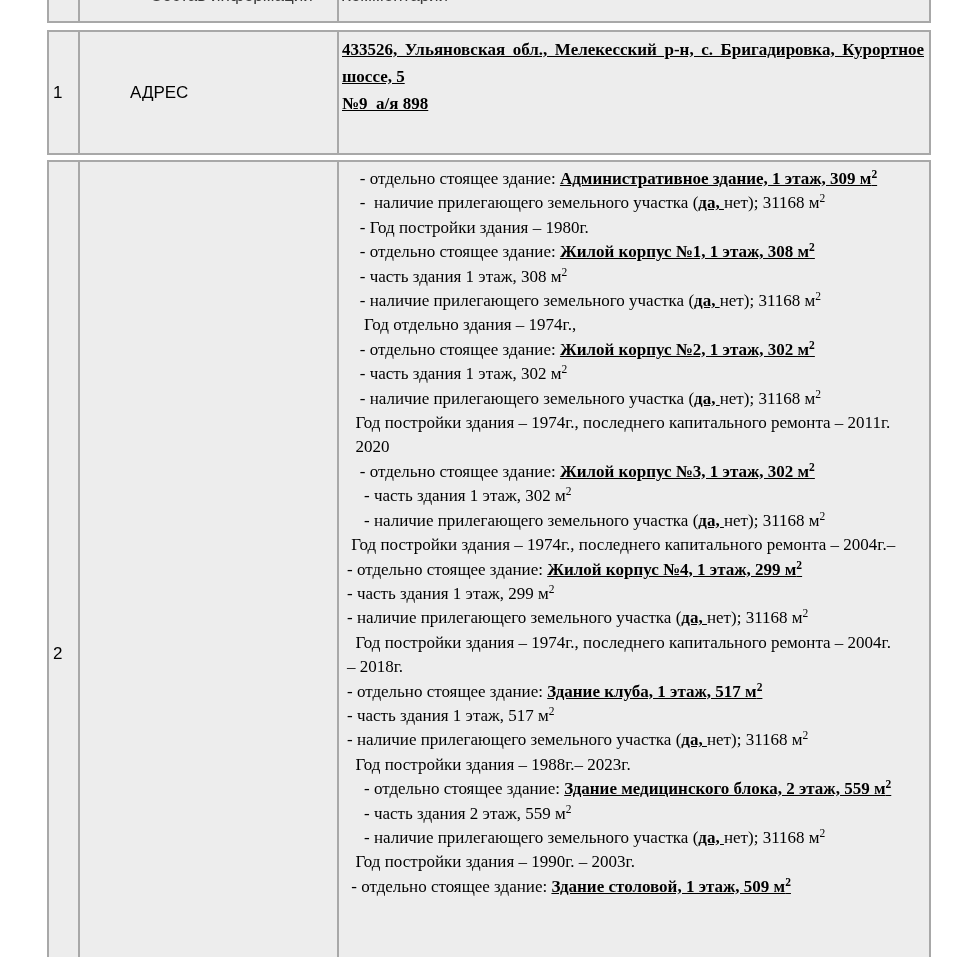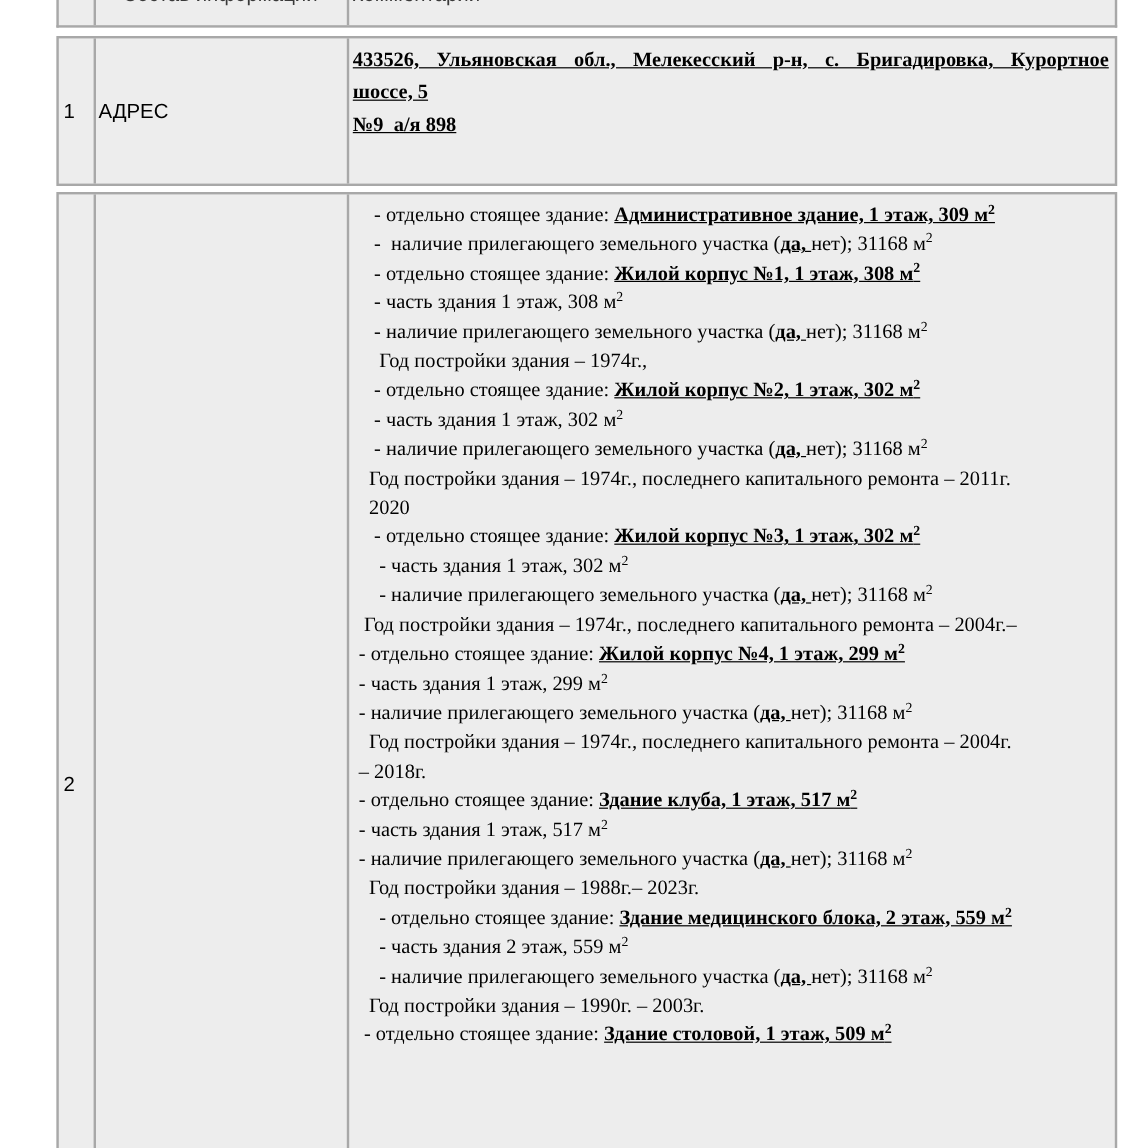--- a/index.html
+++ b/index.html
@@ -6,21 +6,21 @@
   .page { position:relative; width:957px; height:957px; overflow:hidden; background:#ffffff; }
   .tbl { margin-left:47px; width:884px; }
   .row { display:flex; background:#ededed; border:2px solid #a8a8a8; box-sizing:border-box; }
   .row0 { border-top:0; height:23px; }
   .row1 { margin-top:7px; height:125px; }
   .row2 { margin-top:5px; height:840px; }
   .cell { box-sizing:border-box; }
   .c0 { width:31px; border-right:2px solid #a8a8a8; display:flex; align-items:center; padding-left:4px;
         font-family:"Liberation Sans",sans-serif; font-size:17px; color:#000; }
   .c1 { width:211px; border-right:2px solid #a8a8a8; display:flex; align-items:center; padding-left:2px;
-        font-family:"Liberation Sans",sans-serif; font-size:17px; color:#000; }
+        font-family:"Liberation Sans",sans-serif; font-size:17px; color:#000;margin-left:48px; }
   .c2 { flex:1; overflow:hidden; }
   .row0 .c0, .row0 .c1, .row0 .c2 { overflow:hidden; display:block; }
   .clip { margin-top:-14px; font-size:17px; line-height:20px; color:#3a3a3a;
           font-family:"Liberation Sans",sans-serif; white-space:pre; }
   .clip-label { padding-left:20px; }
   .clip-content { padding-left:2px; }
   .row2 .c0 { align-items:flex-start; padding-top:482px; }
   .addr { font-family:"Liberation Serif",serif; font-size:17px; line-height:27px;
           padding:4px 5px 0 3px; color:#000; }
   .bld  { font-family:"Liberation Serif",serif; font-size:17px; line-height:24.4px;
@@ -65,24 +65,25 @@
     <div class="row row2">
       <div class="cell c0">
         <span class="num">2</span>
       </div>
       <div class="cell c1">
         <span class="label"></span>
       </div>
       <div class="cell c2 bld">
           <div class="line"><span class="s-p">   - отдельно стоящее здание: </span><span class="s-b">Административное здание, 1 этаж, 309 м<span class="sup">2</span></span></div>
           <div class="line"><span class="s-p">   -  наличие прилегающего земельного участка (</span><span class="s-b">да, </span><span class="s-p">нет); 31168 м<span class="sup">2</span></span></div>
+          <div class="line"><span class="s-p">   - Год постройки здания – 1980г.</span></div>
           <div class="line"><span class="s-p">   - отдельно стоящее здание: </span><span class="s-b">Жилой корпус №1, 1 этаж, 308 м<span class="sup">2</span></span></div>
           <div class="line"><span class="s-p">   - часть здания 1 этаж, 308 м<span class="sup">2</span></span></div>
           <div class="line"><span class="s-p">   - наличие прилегающего земельного участка (</span><span class="s-b">да, </span><span class="s-p">нет); 31168 м<span class="sup">2</span></span></div>
-          <div class="line"><span class="s-p">    Год постройки здания – 1974г.,</span></div>
+          <div class="line"><span class="s-p">    Год отдельно здания – 1974г.,</span></div>
           <div class="line"><span class="s-p">   - отдельно стоящее здание: </span><span class="s-b">Жилой корпус №2, 1 этаж, 302 м<span class="sup">2</span></span></div>
           <div class="line"><span class="s-p">   - часть здания 1 этаж, 302 м<span class="sup">2</span></span></div>
           <div class="line"><span class="s-p">   - наличие прилегающего земельного участка (</span><span class="s-b">да, </span><span class="s-p">нет); 31168 м<span class="sup">2</span></span></div>
           <div class="line"><span class="s-p">  Год постройки здания – 1974г., последнего капитального ремонта – 2011г.</span></div>
           <div class="line"><span class="s-p">  2020</span></div>
           <div class="line"><span class="s-p">   - отдельно стоящее здание: </span><span class="s-b">Жилой корпус №3, 1 этаж, 302 м<span class="sup">2</span></span></div>
           <div class="line"><span class="s-p">    - часть здания 1 этаж, 302 м<span class="sup">2</span></span></div>
           <div class="line"><span class="s-p">    - наличие прилегающего земельного участка (</span><span class="s-b">да, </span><span class="s-p">нет); 31168 м<span class="sup">2</span></span></div>
           <div class="line"><span class="s-p"> Год постройки здания – 1974г., последнего капитального ремонта – 2004г.–</span></div>
           <div class="line"><span class="s-p">- отдельно стоящее здание: </span><span class="s-b">Жилой корпус №4, 1 этаж, 299 м<span class="sup">2</span></span></div>

